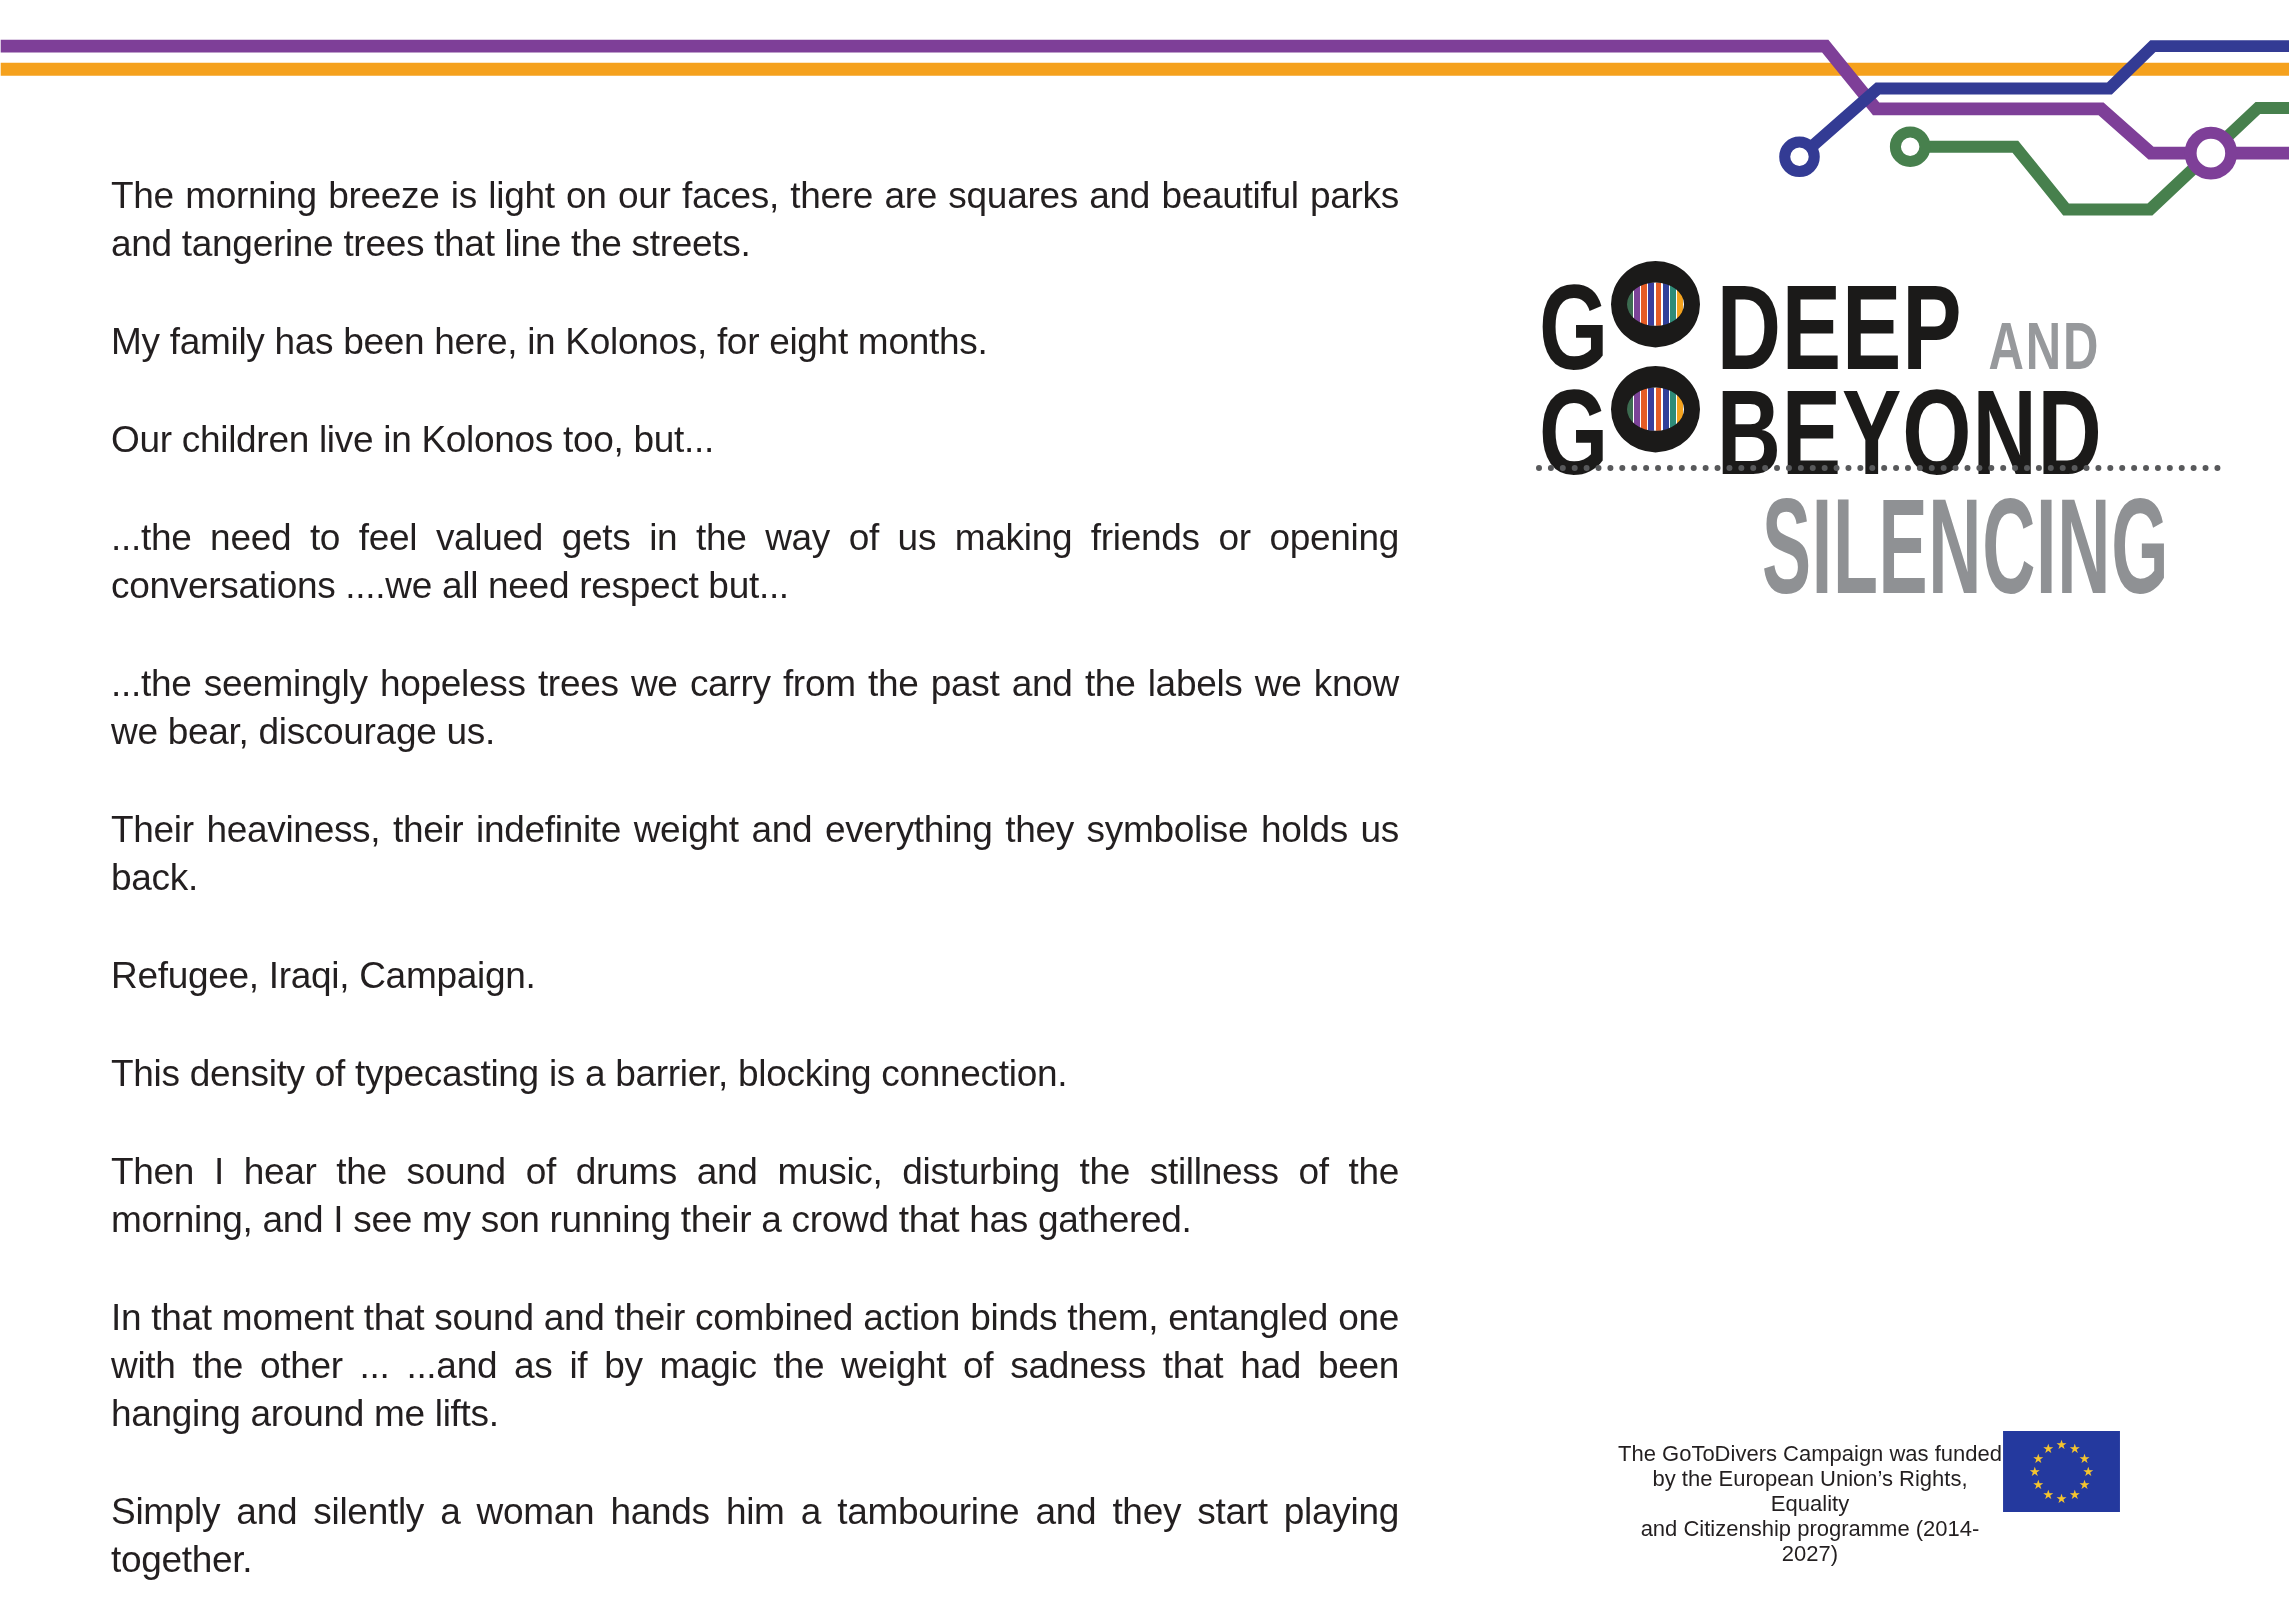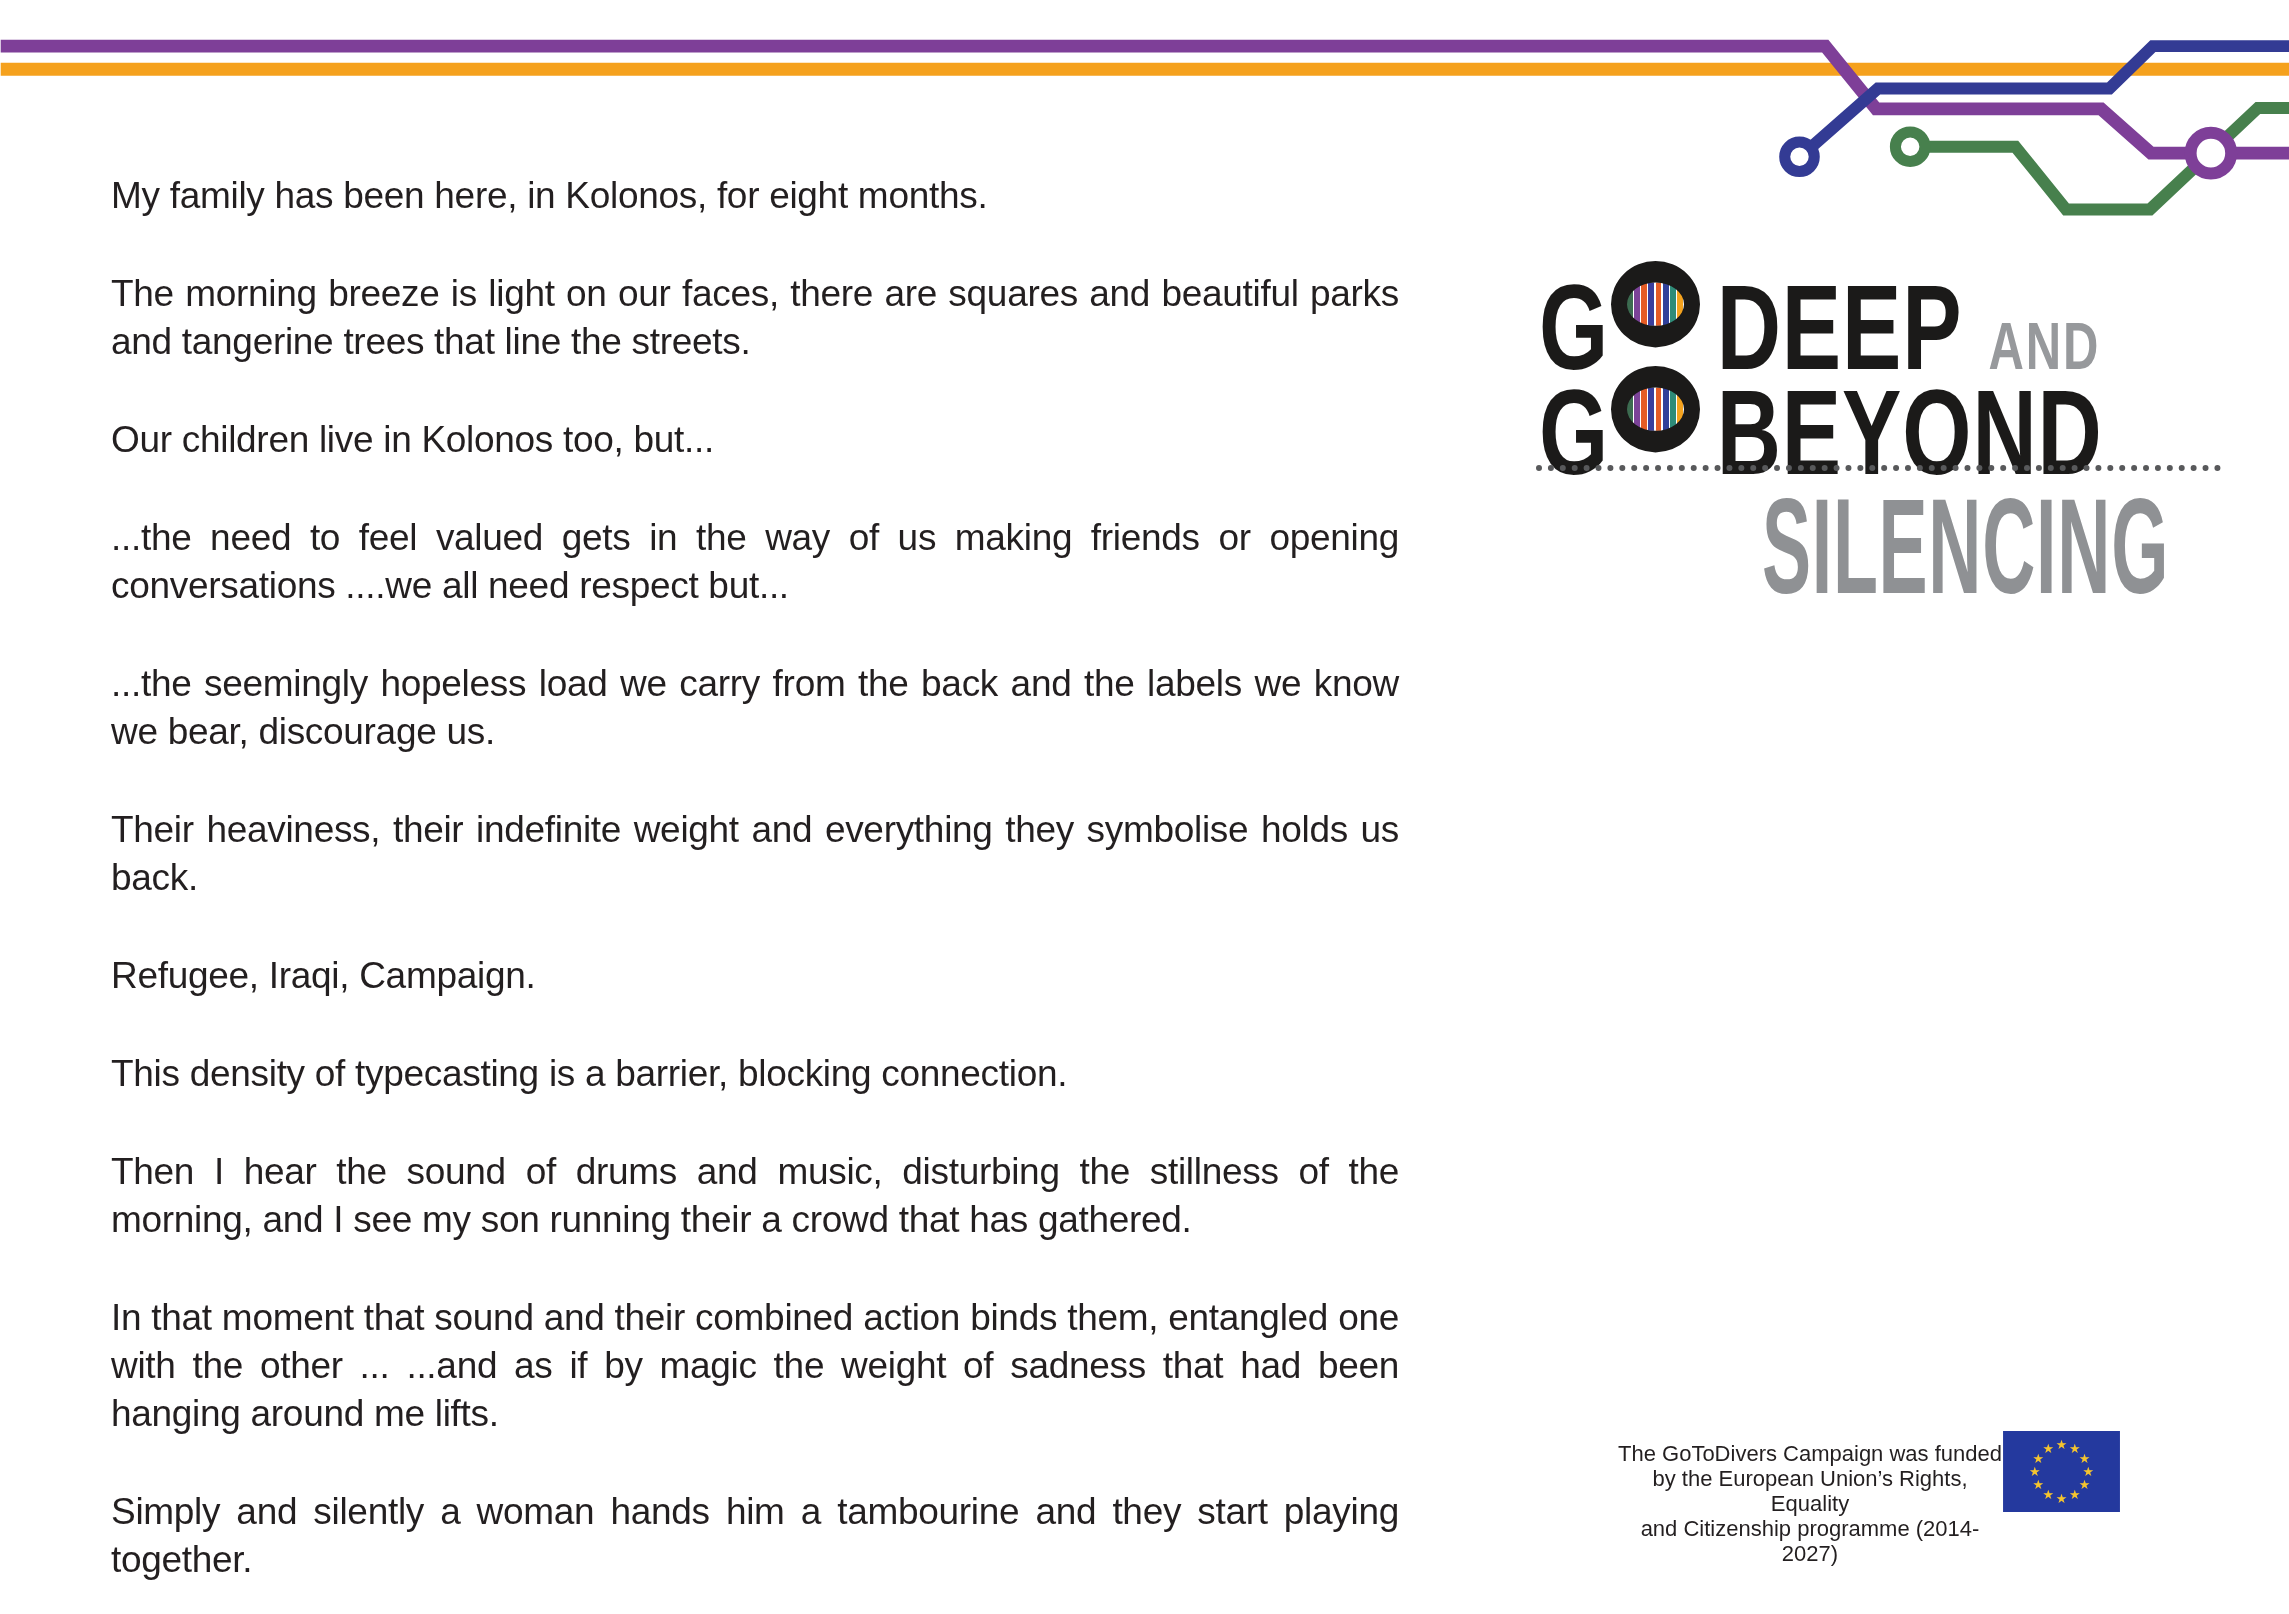--- a/index.html
+++ b/index.html
@@ -69,25 +69,25 @@
   <path d="M0 75 H2481" stroke="#f5a11d" stroke-width="14"></path>
   <path d="M0 50 H1978 L2033 118 H2277 L2331 166 H2481" stroke="#7e3f98" stroke-width="14"></path>
   <path d="M2481 50 H2333 L2286 96 H2035 L1961 161" stroke="#333b94" stroke-width="13"></path>
   <circle cx="1950" cy="170" r="16" fill="#ffffff" stroke="#333b94" stroke-width="12"></circle>
   <path d="M2086 159 H2184 L2239 227 H2330 L2447 117 H2481" stroke="#47804d" stroke-width="13"></path>
   <circle cx="2070" cy="159" r="16" fill="#ffffff" stroke="#47804d" stroke-width="12"></circle>
   <circle cx="2396" cy="166" r="22" fill="#ffffff" stroke="#7e3f98" stroke-width="13"></circle>
 </svg>
 
 <div class="story">
+  <p>The morning breeze is light on our faces, there are squares and beautiful parks and tangerine trees that line the streets.</p>
   <p>My family has been here, in Kolonos, for eight months.</p>
-  <p>The morning breeze is light on our faces, there are squares and beautiful parks and tangerine trees that line the streets.</p>
   <p>Our children live in Kolonos too, but...</p>
   <p>...the need to feel valued gets in the way of us making friends or opening conversations ....we all need respect but...</p>
-  <p>...the seemingly hopeless load we carry from the back and the labels we know we bear, discourage us.</p>
+  <p>...the seemingly hopeless trees we carry from the past and the labels we know we bear, discourage us.</p>
   <p>Their heaviness, their indefinite weight and everything they symbolise holds us back.</p>
   <p>Refugee, Iraqi, Campaign.</p>
   <p>This density of typecasting is a barrier, blocking connection.</p>
   <p>Then I hear the sound of drums and music, disturbing the stillness of the morning, and I see my son running their a crowd that has gathered.</p>
   <p>In that moment that sound and their combined action binds them, entangled one with the other ... ...and as if by magic the weight of sadness that had been hanging around me lifts.</p>
   <p>Simply and silently a woman hands him a tambourine and they start playing together.</p>
 </div>
 
 <div class="logo-line logo-line-1">
   <span>G</span><span class="striped-o"><span class="sr">O</span></span><span class="word">DEEP</span><span class="and-word">AND</span>

